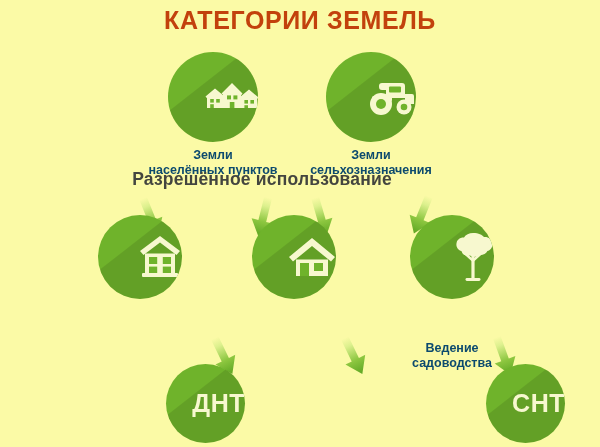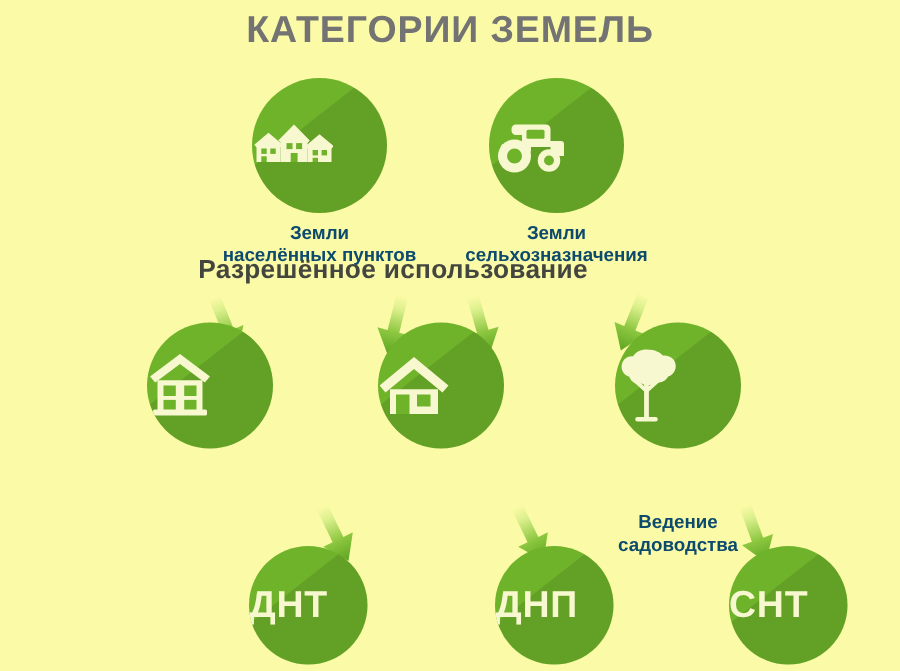--- a/index.html
+++ b/index.html
@@ -25,21 +25,21 @@
   
   .title {
     position: absolute;
     left: 0;
     top: 6px;
     width: 600px;
     text-align: center;
     font-size: 25px;
     font-weight: bold;
     letter-spacing: 0.6px;
-    color: #737373;
+    color: #c2410c;
   }
 
   
   .section-heading {
     position: absolute;
     left: 0;
     top: 169px;
     width: 524px;
     text-align: center;
     font-size: 17.5px;
@@ -52,21 +52,21 @@
   .node {
     position: absolute;
   }
   .circle {
     position: relative;
     border-radius: 50%;
     background: #6fb32b;
     overflow: hidden;
     display: flex;
     align-items: center;
-    justify-content: flex-start;
+    justify-content: flex-end;
   }
   
   .circle::after {
     content: "";
     position: absolute;
     left: -10%;
     top: 52%;
     width: 140%;
     height: 120%;
     background: rgba(0, 0, 0, 0.10);
@@ -319,25 +319,20 @@
       </g>
     </svg>
   </div>
 
   <div class="node n-dnt">
     <div class="circle">
       <span class="abbr">ДНТ</span>
     </div>
   </div>
 
-  <div class="node n-dnp">
-    <div class="circle">
-      <span class="abbr">ДНП</span>
-    </div>
-  </div>
 
   <div class="node n-snt">
     <div class="circle">
       <span class="abbr">СНТ</span>
     </div>
   </div>
 
 </div>
 
 </body></html>

